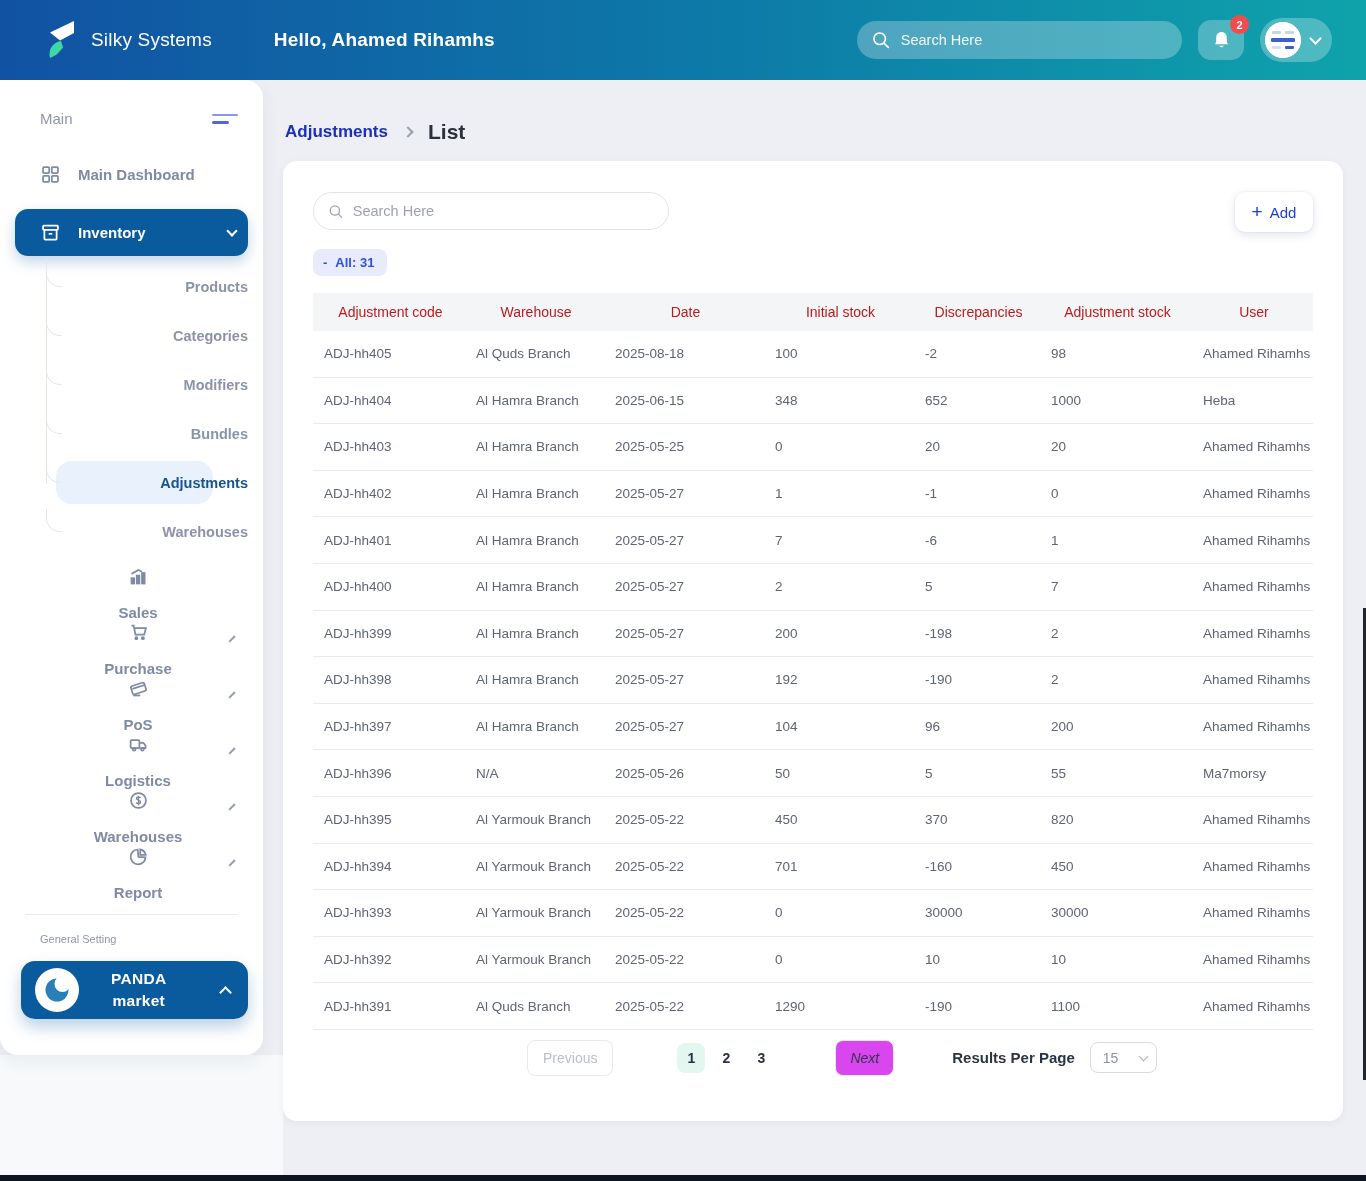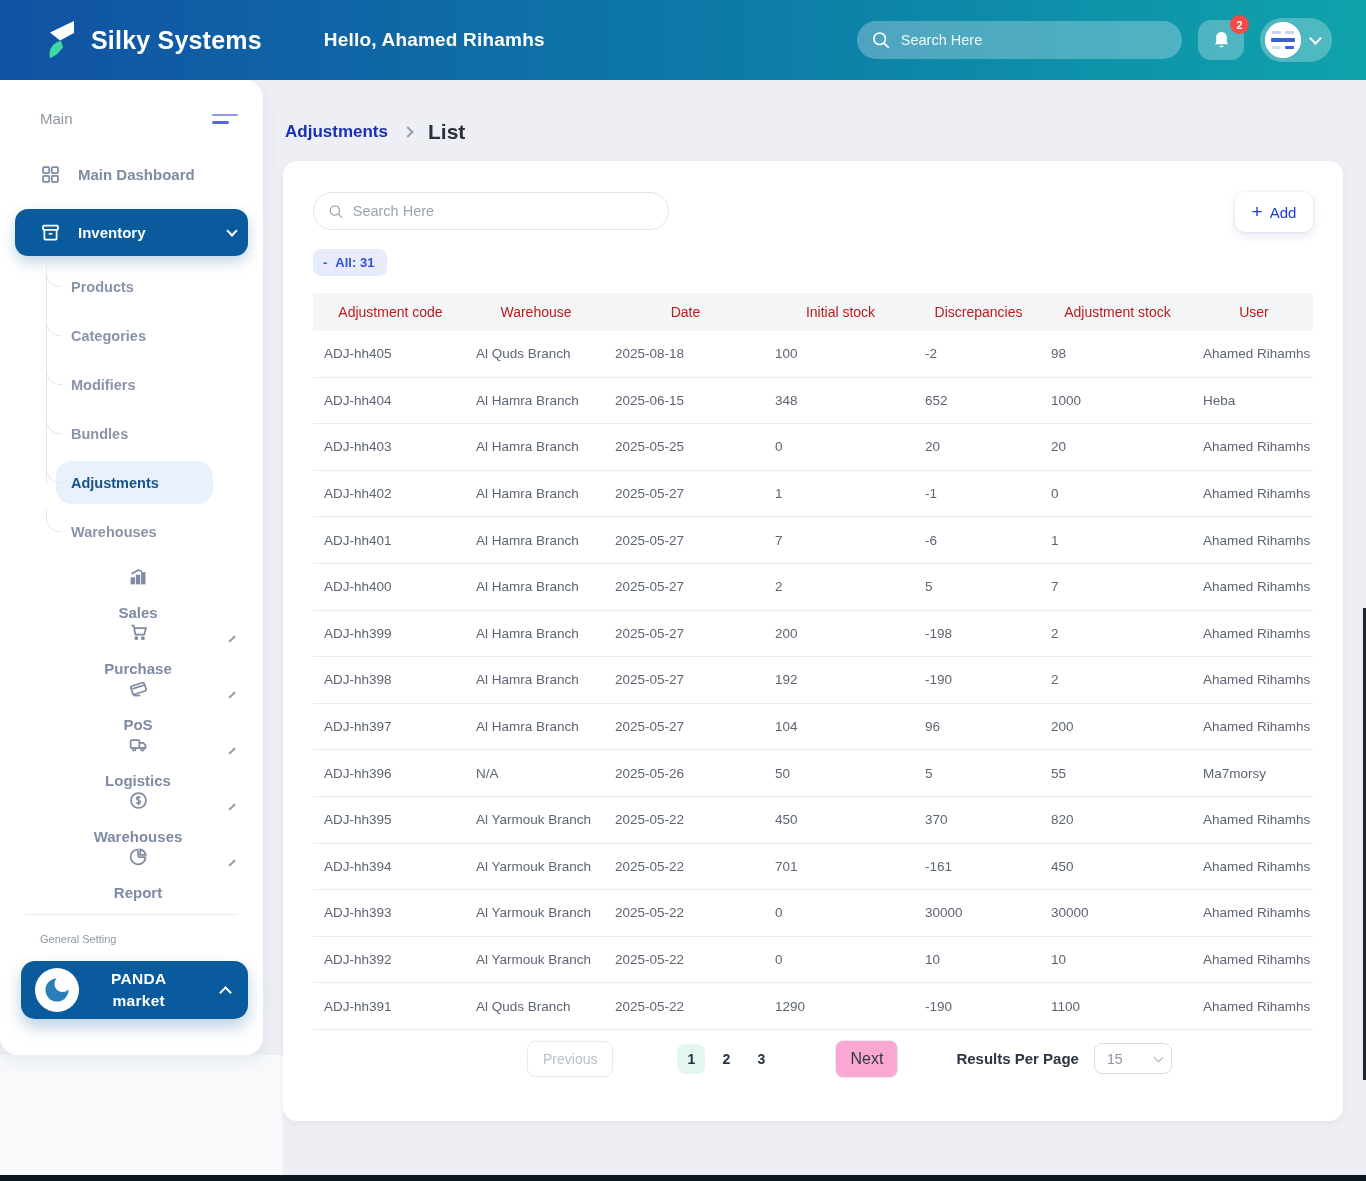--- a/index.html
+++ b/index.html
@@ -9,21 +9,21 @@
     background:#edeff4; position:relative; overflow:hidden; color:#2b3240;
   }
 
   
   .header {
     position:absolute; left:0; top:0; width:1366px; height:80px;
     background:linear-gradient(90deg,#1152a3 0%,#0d7ca8 55%,#0fa3ab 100%);
     display:flex; align-items:center; z-index:5;
   }
   .brand { display:flex; align-items:center; gap:13px; padding-left:45px; }
-  .brand-name { color:#fff; font-size:25px; font-weight:700; letter-spacing:.2px; }
+  .brand-name { color:#fff; font-size:19px; font-weight:400; letter-spacing:.2px; }
   .greeting { color:#fff; font-size:19px; font-weight:700; margin-left:62px; letter-spacing:.2px; }
   .header-right { margin-left:auto; display:flex; align-items:center; gap:16px; padding-right:34px; }
   .hdr-search {
     width:325px; height:38px; border-radius:19px;
     background:rgba(255,255,255,.27); display:flex; align-items:center; padding:0 14px; gap:10px;
   }
   .hdr-search input {
     background:transparent; border:none; outline:none; color:#fff; font-size:14.5px; width:100%;
     font-family:inherit;
   }
@@ -73,21 +73,21 @@
   .nav-group .nav-item { margin-top:10px;flex-direction:column; }
 
   
   .children { list-style:none; margin:6px 0 4px 31px; position:relative; }
   .children::before {
     content:""; position:absolute; left:0; top:-4px; height:calc(100% - 68px);
     border-left:1.6px solid #e3e8f0;
   }
   .children li {
     position:relative; height:49px; display:flex; align-items:center; padding-left:25px;
-    color:#8a93a8; font-size:14.5px; font-weight:600; cursor:pointer;
+    color:#8a93a8; font-size:14.5px; font-weight:600; cursor:pointer;justify-content:flex-end;
   }
   .children li::before {
     content:""; position:absolute; left:0; top:2px; width:15px; height:22px;
     border-left:1.6px solid #e3e8f0; border-bottom:1.6px solid #e3e8f0; border-bottom-left-radius:14px;
   }
   .children li.active { color:#19538c; font-weight:700; }
   .children li.active::after {
     content:""; position:absolute; left:10px; right:35px; top:3px; bottom:3px;
     background:#e9f1fd; border-radius:16px; z-index:-1;
   }
@@ -156,26 +156,26 @@
     margin-left:214px; border:1px solid #e8eaed; background:#fff; color:#b8bec8;
     border-radius:8px; padding:9px 15px; font-size:14px; cursor:default; font-family:inherit;
   }
   .pages { display:flex; gap:7px; margin-left:64px; }
   .page-btn {
     min-width:28px; height:30px; border:none; background:transparent; border-radius:8px;
     color:#273240; font-weight:700; font-size:14px; cursor:pointer; font-family:inherit; padding:0 7px;
   }
   .page-btn.active { background:#e4f6f0; }
   .next-btn {
-    margin-left:60px; border:1px solid #e8eaed; background:#f9a8d4; color:#2f3945;
-    border-radius:8px; padding:9px 14px; font-size:16px; cursor:pointer; font-family:inherit;
+    margin-left:60px; border:1px solid #e8eaed; background:#d946ef; color:#2f3945;
+    border-radius:8px; padding:9px 14px; font-size:14px; cursor:pointer; font-family:inherit;font-style:italic;
   }
   .rpp-label { margin-left:58px; font-weight:700; color:#2a3442; font-size:15px; }
   .rpp-select {
-    margin-left:15px; width:78px; height:31px; border:1px solid #d8dce2; border-radius:8px;
+    margin-left:15px; width:67px; height:31px; border:1px solid #d8dce2; border-radius:8px;
     display:flex; align-items:center; justify-content:space-between; padding:0 9px 0 12px;
     color:#8b929d; font-size:14px; cursor:pointer; background:#fff;
   }
   .chev-sm { width:7px; height:7px; border-right:1.8px solid #aab0ba; border-bottom:1.8px solid #aab0ba; transform:rotate(45deg); margin-top:-3px; }
 
   .scrollbar-thumb { position:absolute; right:0px; top:608px; width:3px; height:472px; background:#20262e; z-index:9; }
   .bottom-bar { position:absolute; left:0; bottom:0; width:1366px; height:6px; background:#0c1522; z-index:9; }
 </style>
 </head>
 <body>
@@ -492,21 +492,21 @@
             <td>450</td>
             <td>370</td>
             <td>820</td>
             <td>Ahamed Rihamhs</td>
           </tr>
           <tr>
             <td>ADJ-hh394</td>
             <td>Al Yarmouk Branch</td>
             <td>2025-05-22</td>
             <td>701</td>
-            <td>-161</td>
+            <td>-160</td>
             <td>450</td>
             <td>Ahamed Rihamhs</td>
           </tr>
           <tr>
             <td>ADJ-hh393</td>
             <td>Al Yarmouk Branch</td>
             <td>2025-05-22</td>
             <td>0</td>
             <td>30000</td>
             <td>30000</td>

